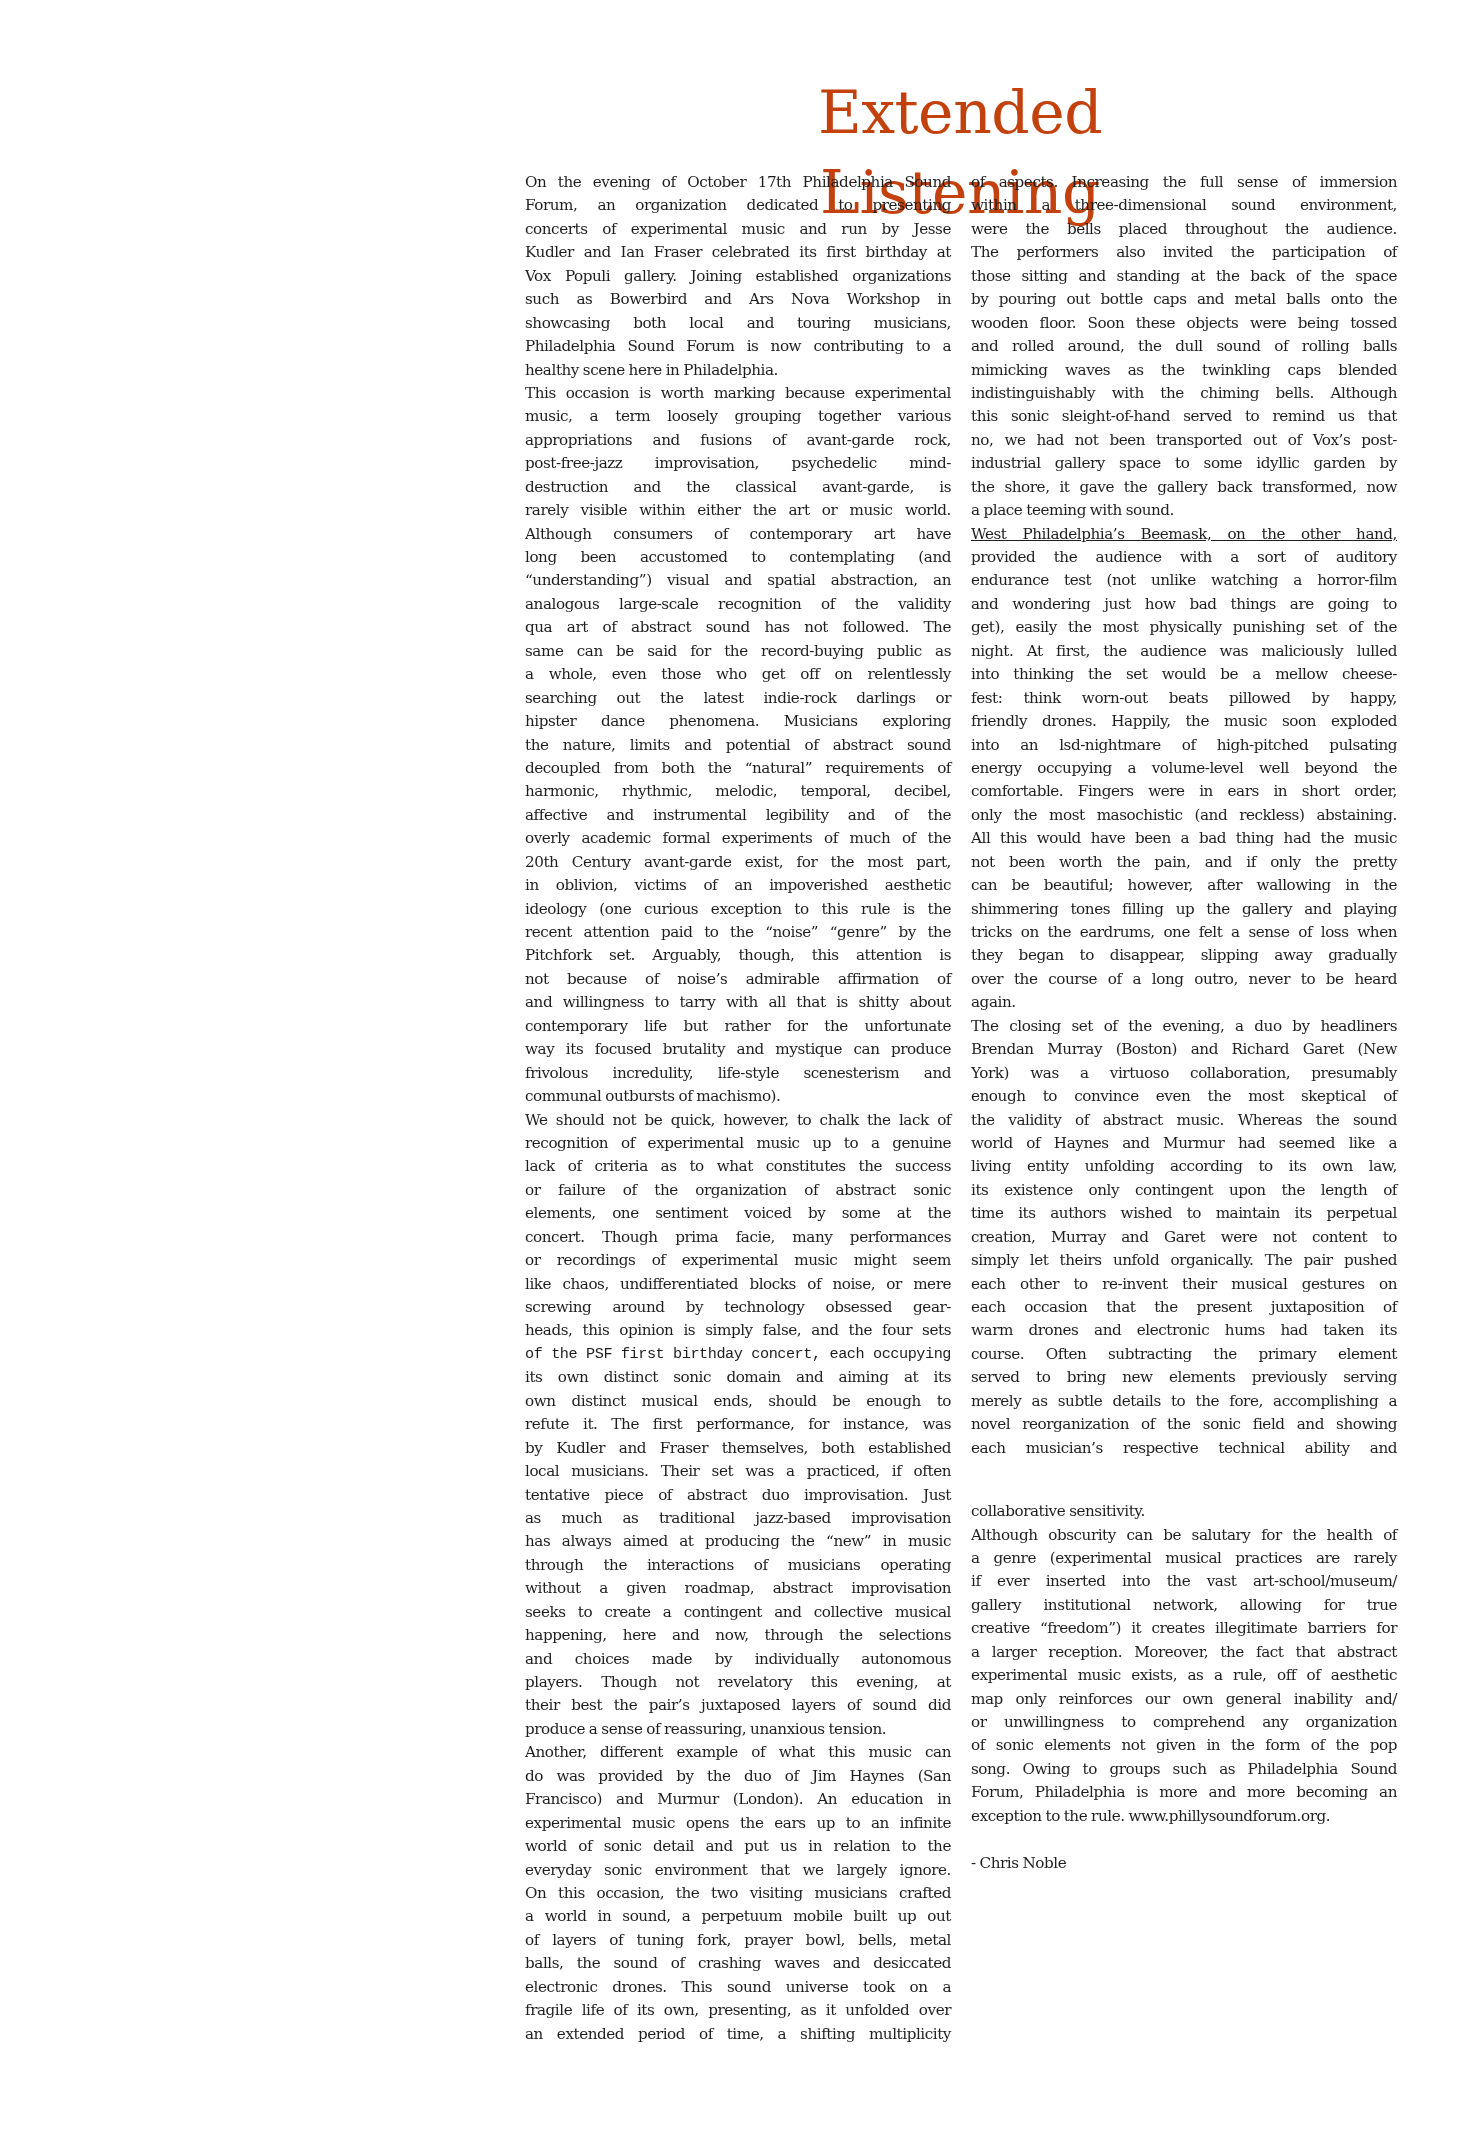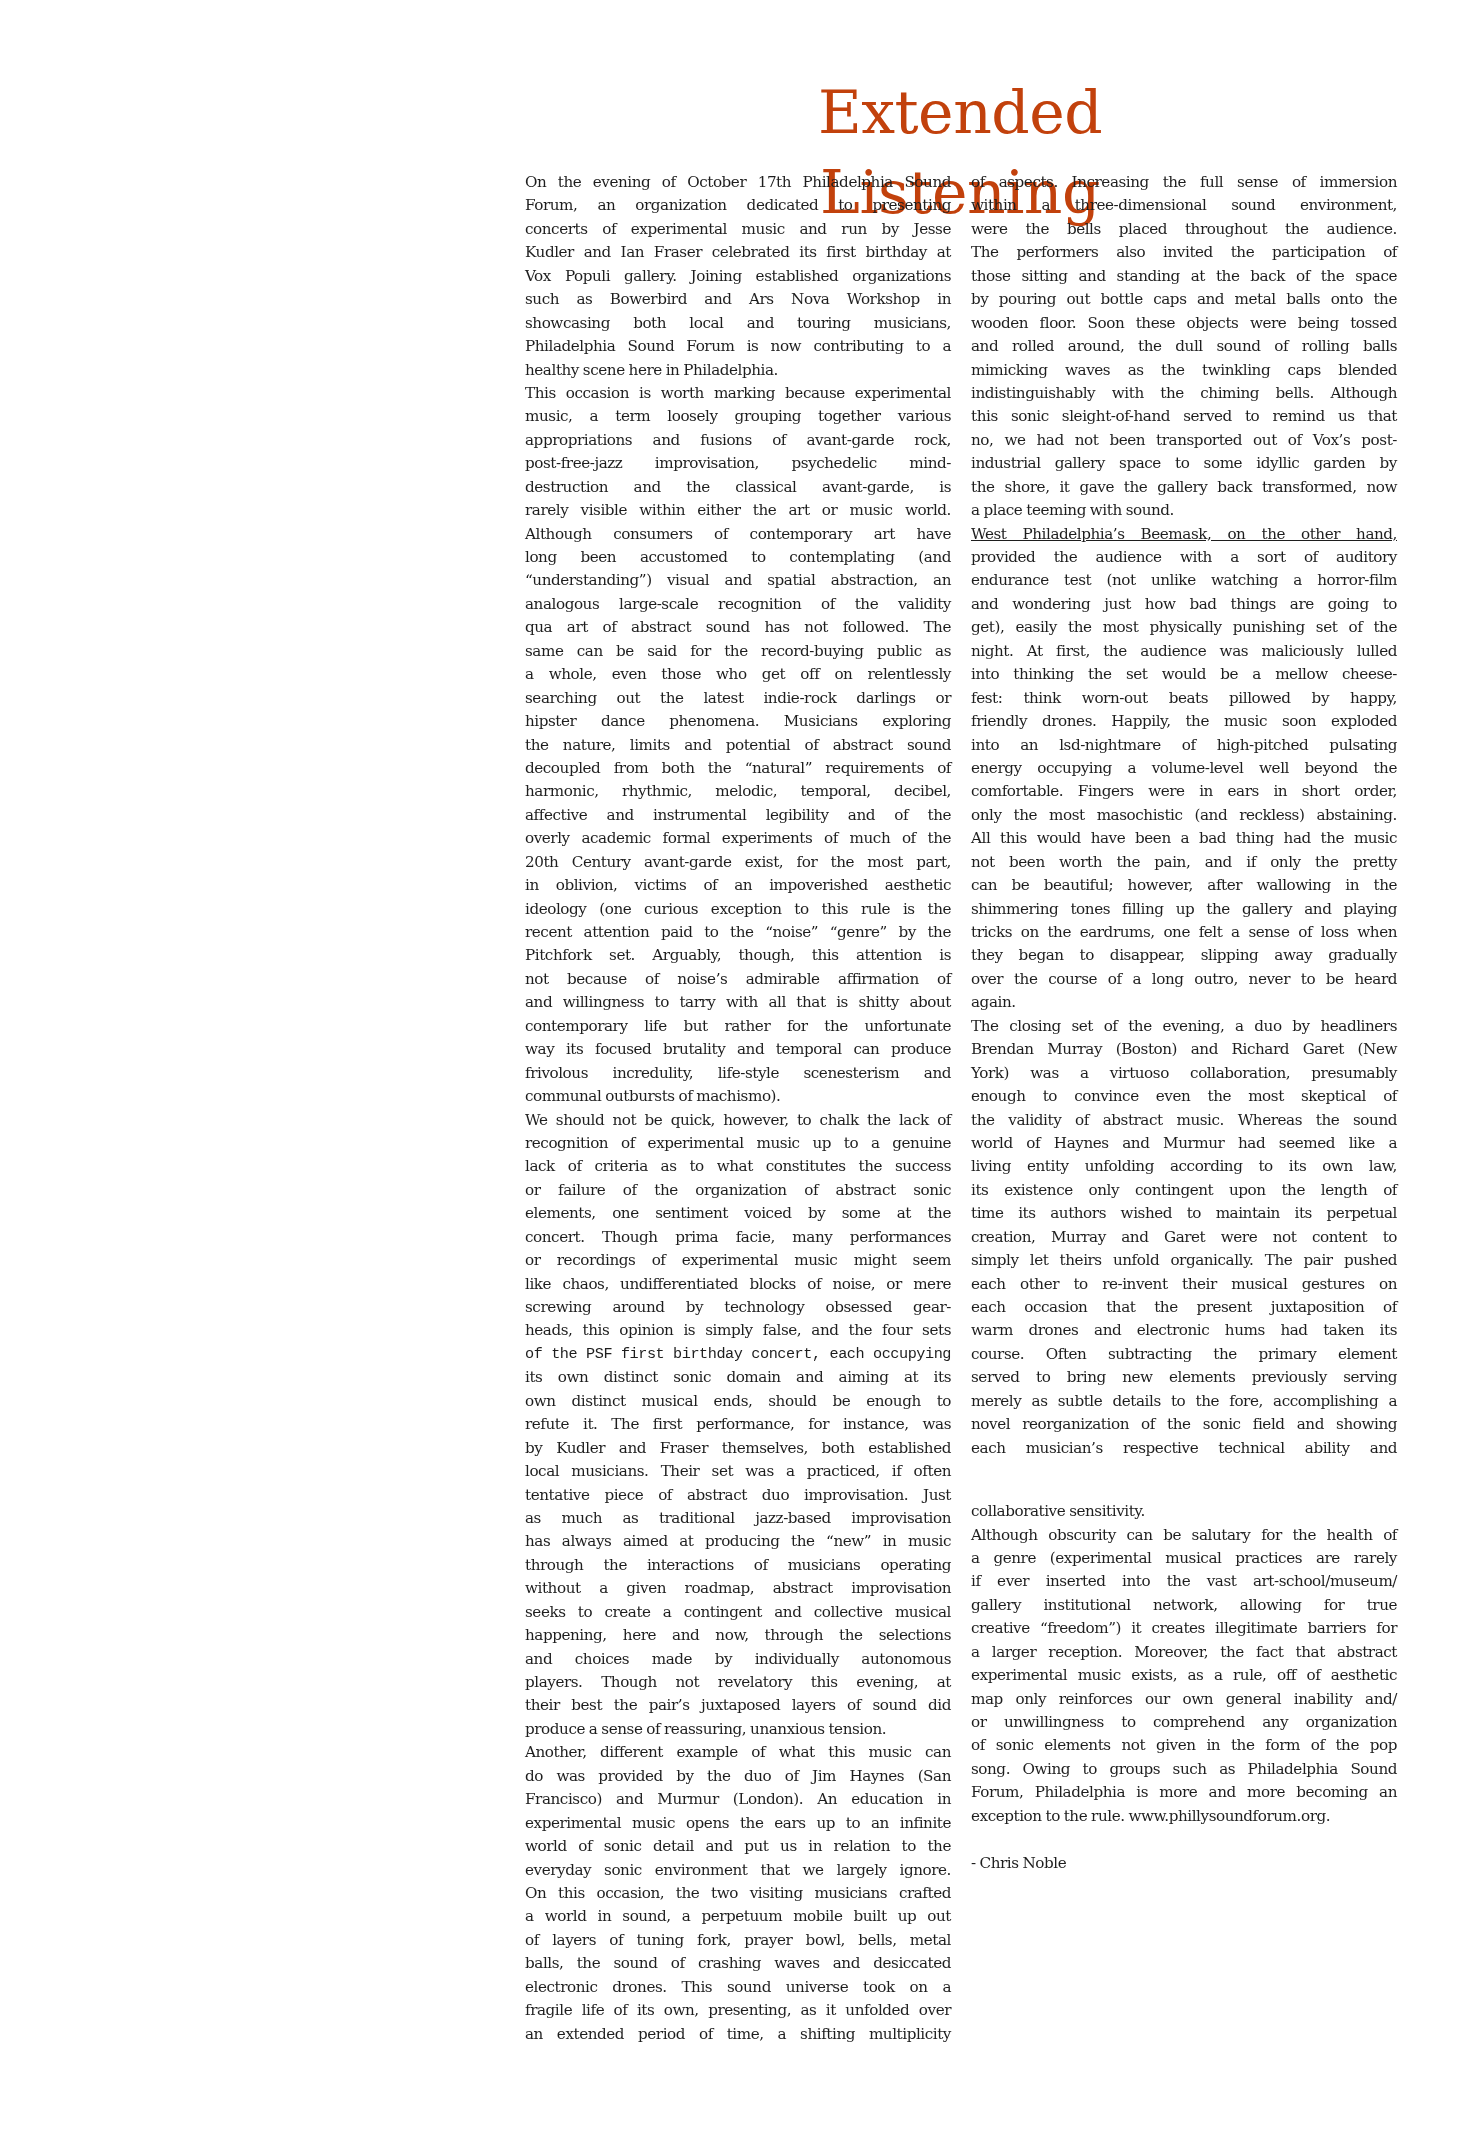--- a/index.html
+++ b/index.html
@@ -68,21 +68,21 @@
       <span class="ln" style="display: block;">affective and instrumental legibility and of the</span>
       <span class="ln" style="display: block;">overly academic formal experiments of much of the</span>
       <span class="ln" style="display: block;">20th Century avant-garde exist, for the most part,</span>
       <span class="ln" style="display: block;">in oblivion, victims of an impoverished aesthetic</span>
       <span class="ln" style="display: block;">ideology (one curious exception to this rule is the</span>
       <span class="ln" style="display: block;">recent attention paid to the “noise” “genre” by the</span>
       <span class="ln" style="display: block;">Pitchfork set.  Arguably, though, this attention is</span>
       <span class="ln" style="display: block;">not because of noise’s admirable affirmation of</span>
       <span class="ln" style="display: block;">and willingness to tarry with all that is shitty about</span>
       <span class="ln" style="display: block;">contemporary life but rather for the unfortunate</span>
-      <span class="ln" style="display: block;">way its focused brutality and temporal can produce</span>
+      <span class="ln" style="display: block;">way its focused brutality and mystique can produce</span>
       <span class="ln" style="display: block;">frivolous incredulity, life-style scenesterism and</span>
       <span class="ln last" style="display: block;">communal outbursts of machismo).</span>
     </p>
     <p class="para">
       <span class="ln" style="display: block;">We should not be quick, however, to chalk the lack of</span>
       <span class="ln" style="display: block;">recognition of experimental music up to a genuine</span>
       <span class="ln" style="display: block;">lack of criteria as to what constitutes the success</span>
       <span class="ln" style="display: block;">or failure of the organization of abstract sonic</span>
       <span class="ln" style="display: block;">elements, one sentiment voiced by some at the</span>
       <span class="ln" style="display: block;">concert.  Though prima facie, many performances</span>

